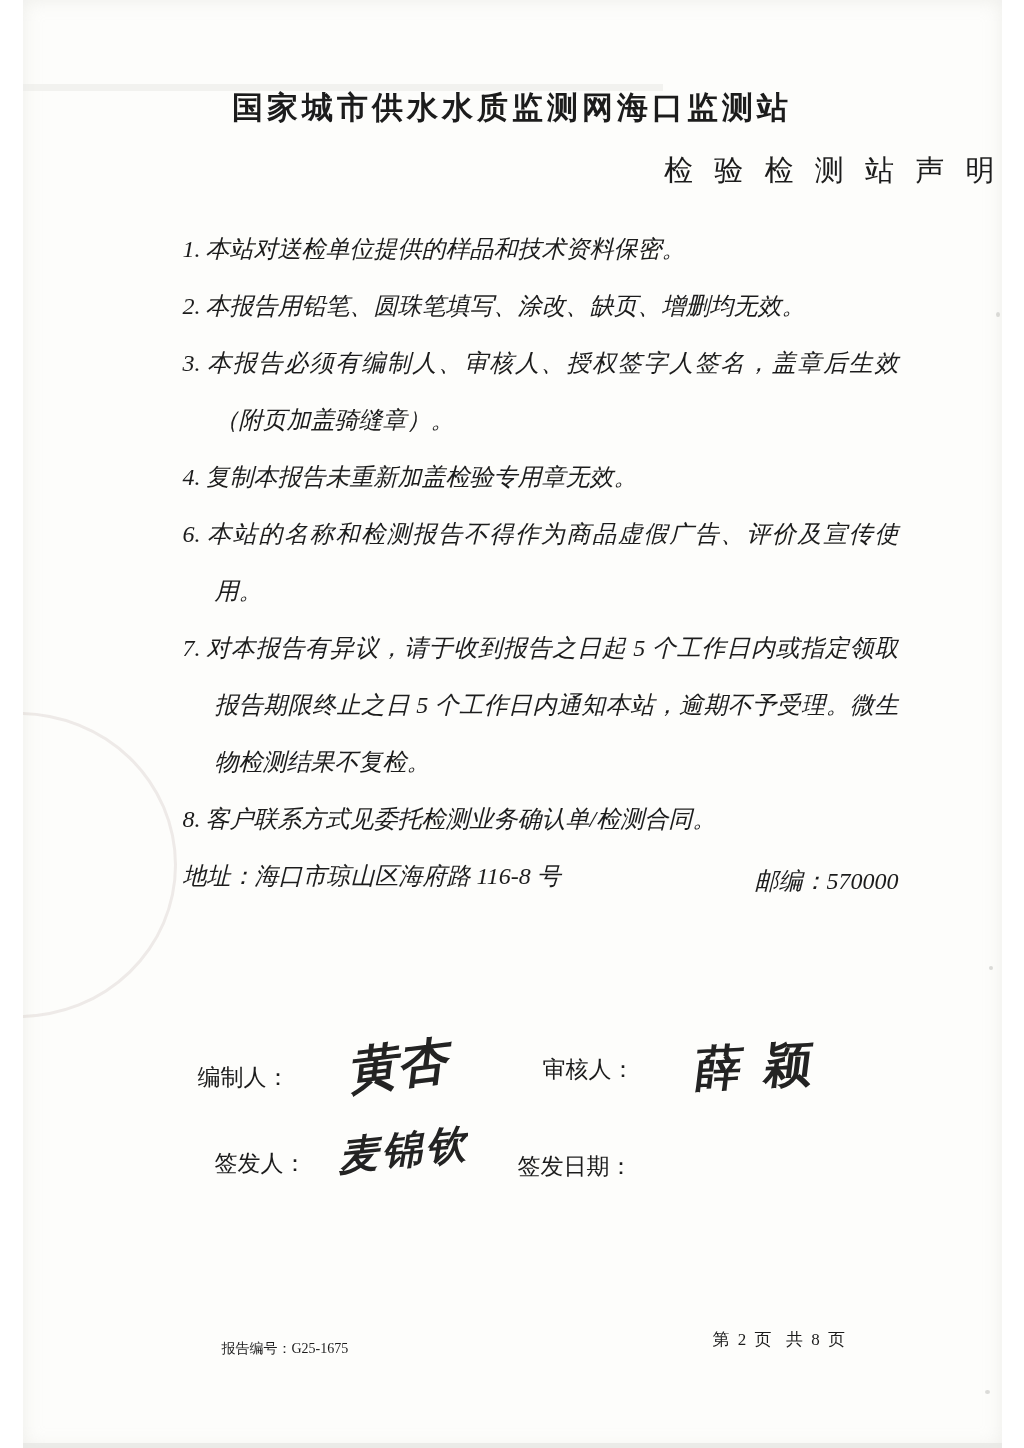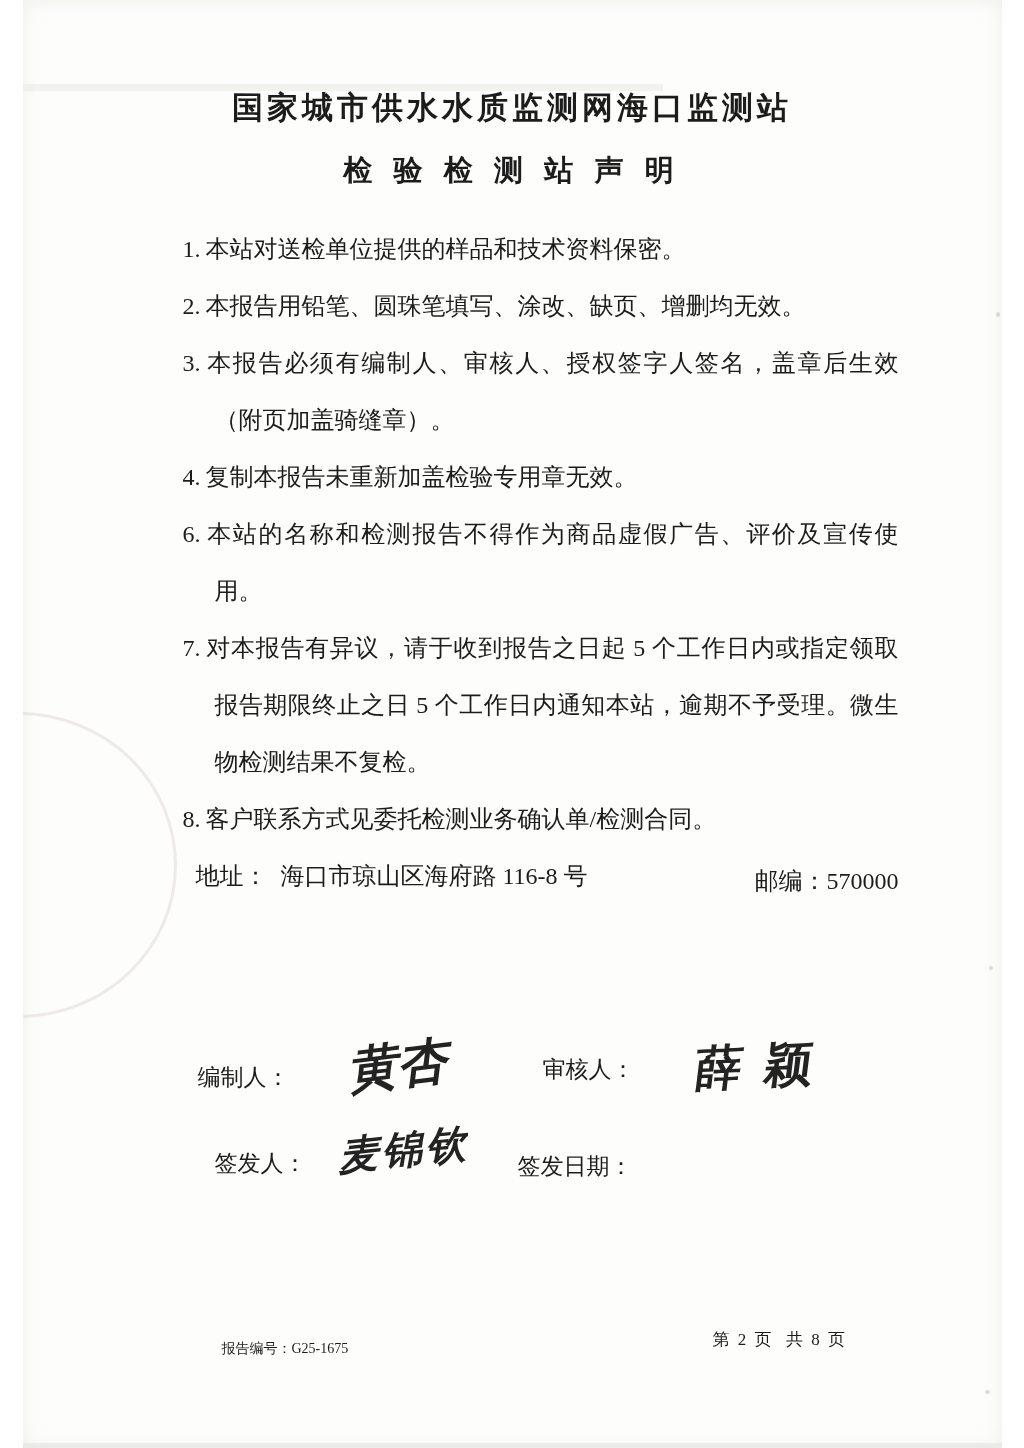--- a/index.html
+++ b/index.html
@@ -52,51 +52,52 @@
     text-align: center;
     font-size: 31px;
     font-weight: bold;
     letter-spacing: 4px;
     line-height: 40px;
   }
   .doc-subtitle {
     position: absolute;
     top: 150px; left: 0;
     width: 100%;
-    text-align: center;
+    text-align: right;
     font-size: 29px;
-    font-weight: bold;
+    font-weight: normal;
     letter-spacing: 7px;
     line-height: 40px;
     white-space: pre;
   }
 
   .content {
     position: absolute;
     top: 221px;
     left: 160px;
     width: 716px;
     font-size: 24px;
     line-height: 57px;
     text-align: justify;
+    font-style: italic;
   }
   .stmt {
     margin: 0;
     padding-left: 32px;
     text-indent: -32px;
   }
   .stmt .num { margin-right: 5px; }
   .contact-row { position: relative; margin: 0; }
   .postal {
     position: absolute;
     left: 572px;
     top: 5px;
     white-space: pre;
   }
-  .contact-row .lbl, .contact-row .val { white-space: pre; margin-left: 13px; }
+  .contact-row .lbl, .contact-row .val { white-space: pre; }
 
   .signoff {
     position: absolute;
     top: 1030px; left: 160px;
     width: 740px; height: 190px;
     font-size: 23px;
   }
   .signoff .label { position: absolute; white-space: pre; }
   .sig {
     position: absolute;

